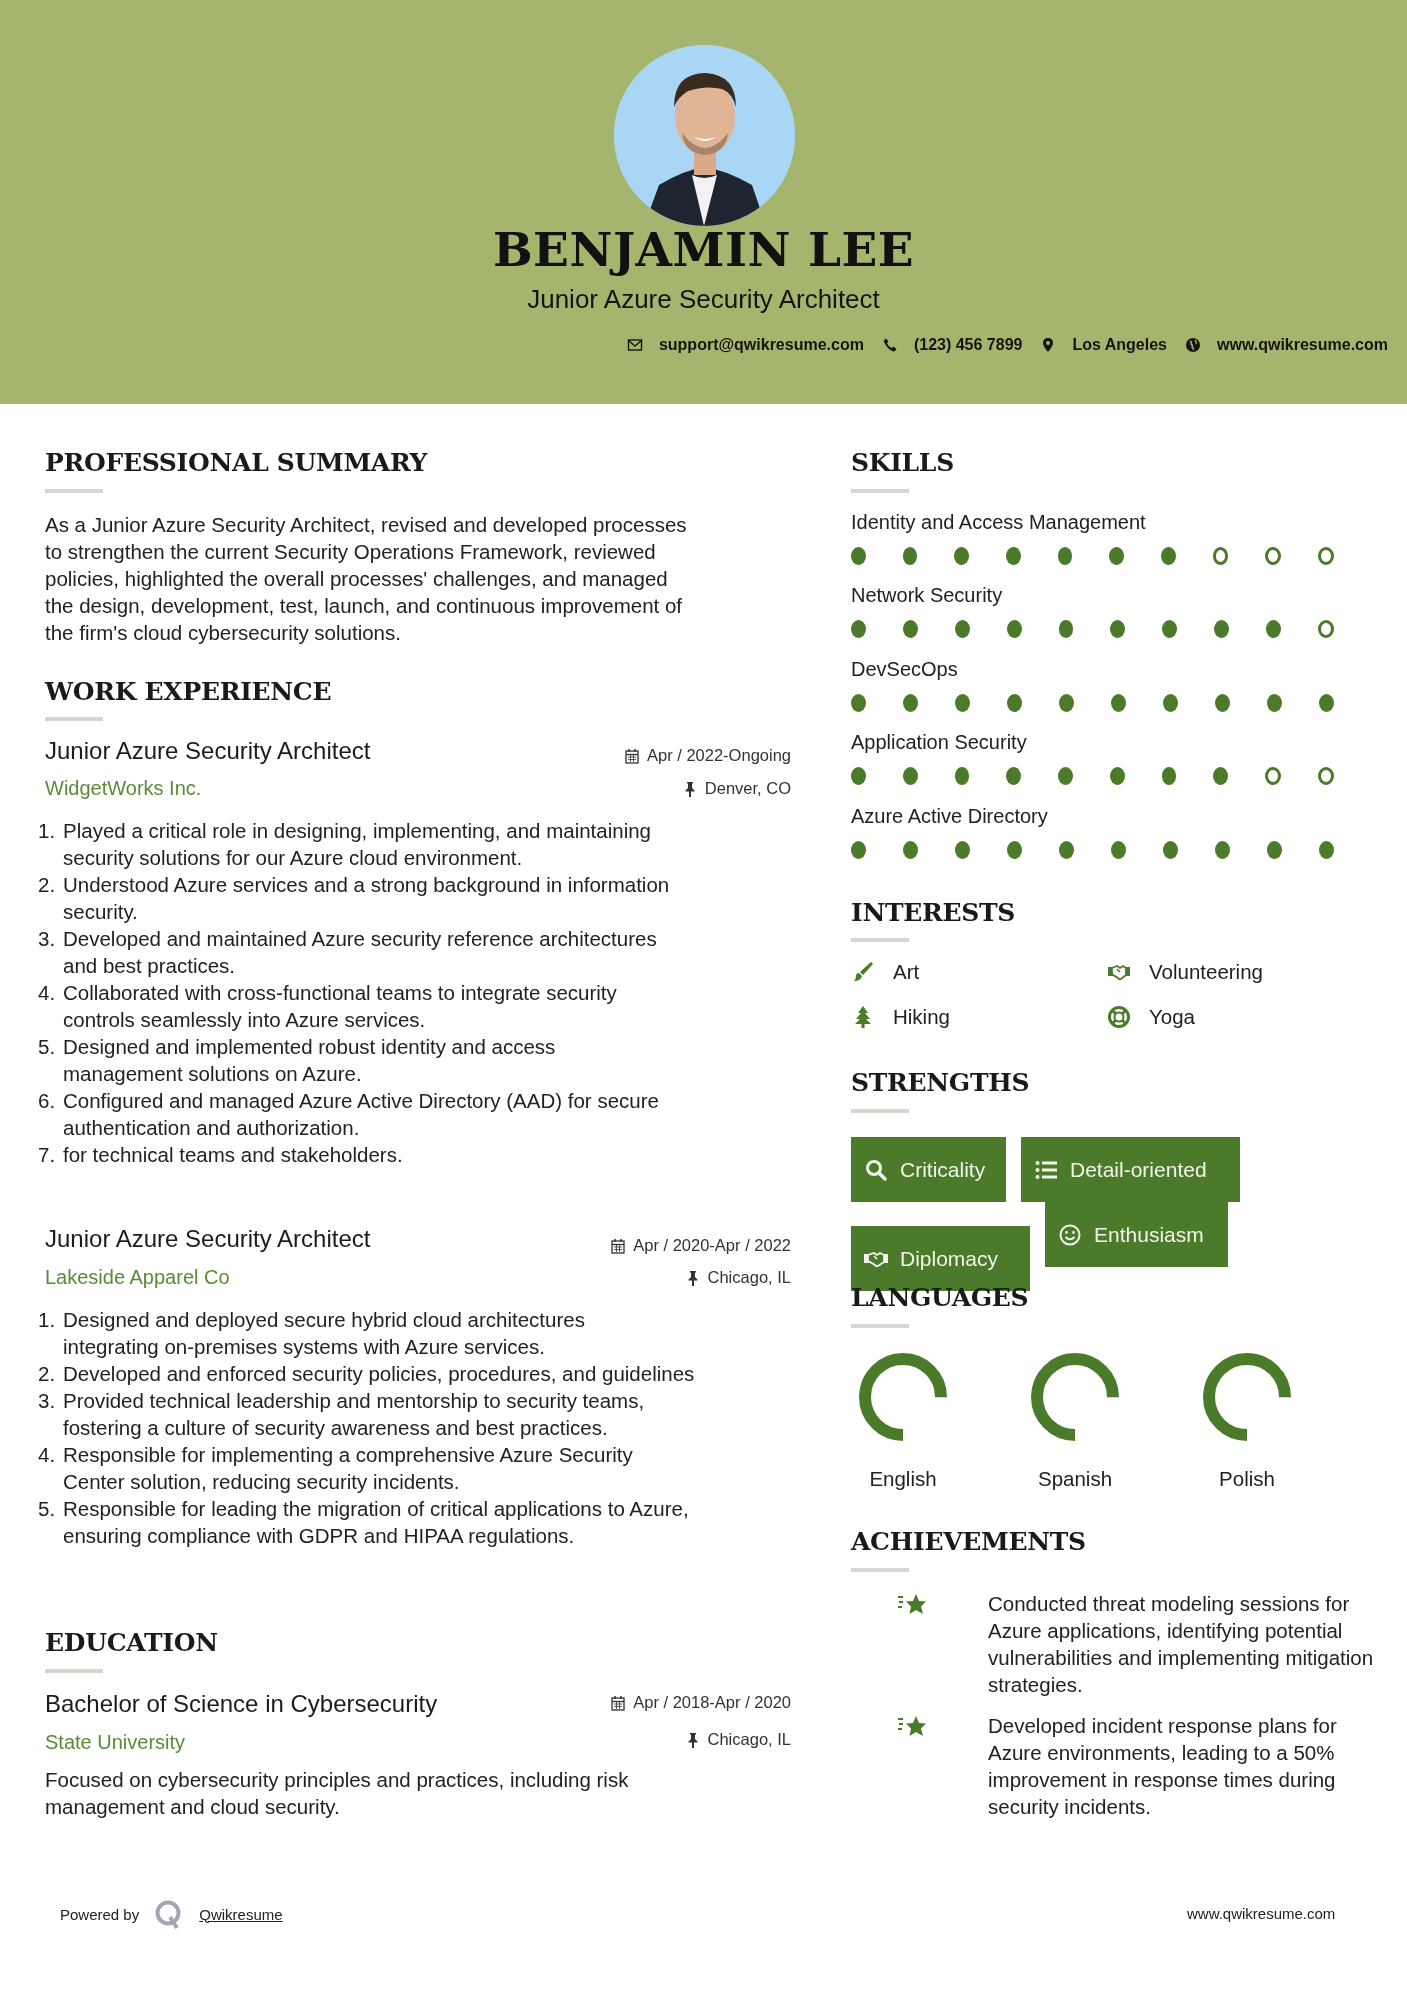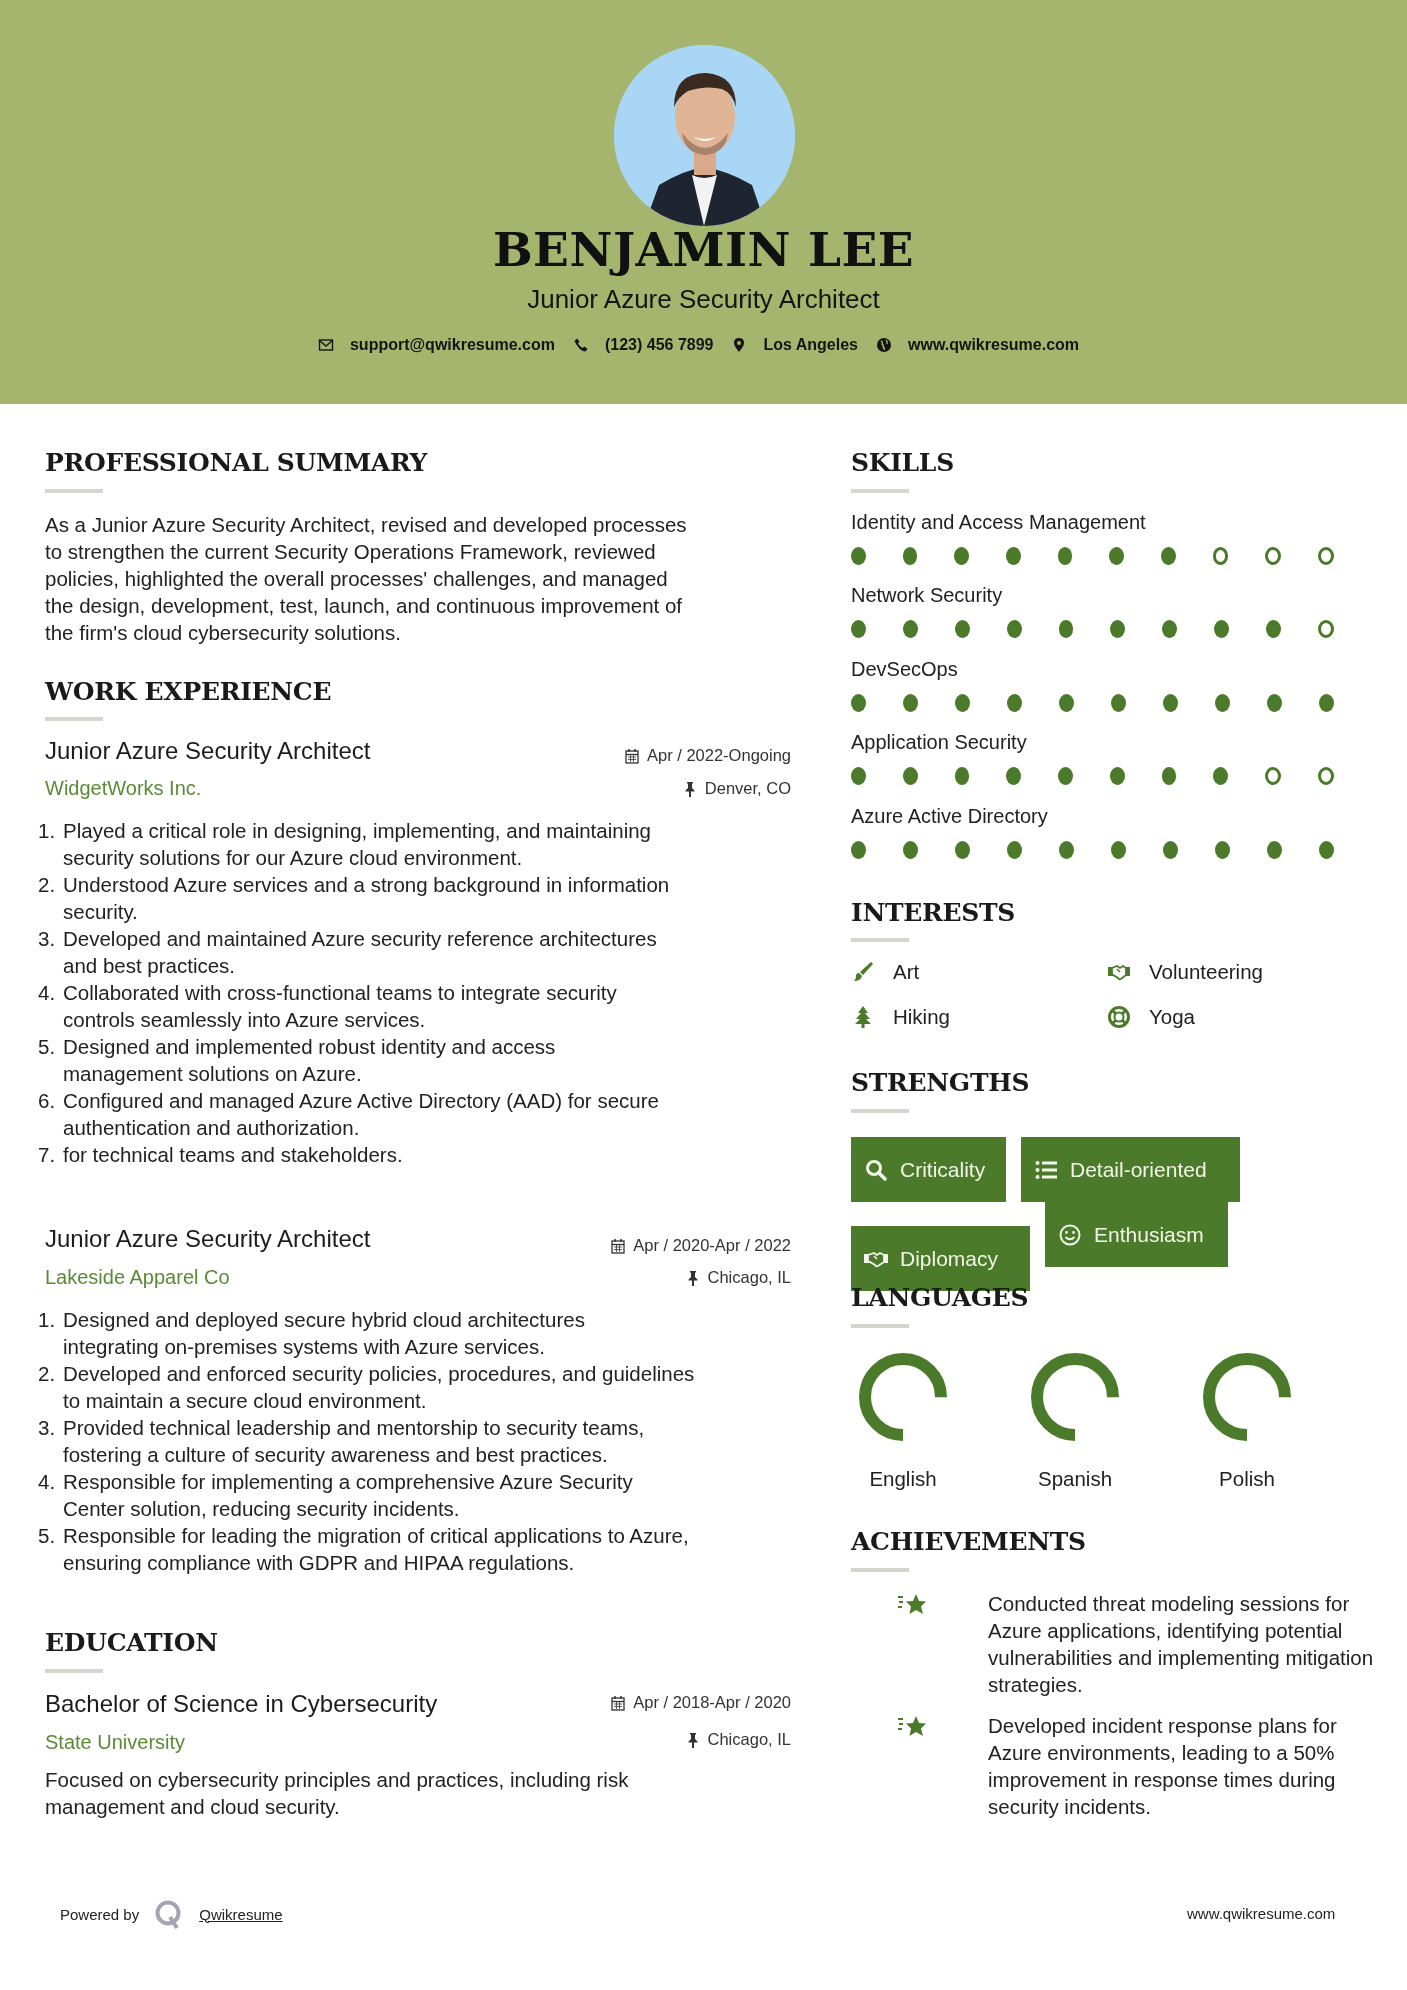--- a/index.html
+++ b/index.html
@@ -4,21 +4,21 @@
 <style>
   * { box-sizing: border-box; margin: 0; padding: 0; }
   html, body { width: 1407px; height: 1990px; background: #ffffff; }
   body { position: relative; font-family: "Liberation Sans", "DejaVu Sans", sans-serif; color: #222; overflow: hidden; }
 
   .header { position: absolute; left: 0; top: 0; width: 1407px; height: 404px; background: #a6b56d; }
   .photo { position: absolute; left: 614px; top: 45px; width: 181px; height: 181px; border-radius: 50%; background: #a9d6f5; overflow: hidden; }
   .photo svg { width: 100%; height: 100%; display: block; }
   .name { position: absolute; left: 0; top: 222px; width: 1407px; text-align: center; font-family: "DejaVu Serif", "Liberation Serif", serif; font-weight: bold; font-size: 47px; color: #111; letter-spacing: 0.5px; }
   .job-title { position: absolute; left: 0; top: 284px; width: 1407px; text-align: center; font-size: 26px; color: #151515; }
-  .contacts { position: absolute; left: 0; top: 336px; width: 1397px; display: flex; justify-content: center; align-items: center; font-size: 16px; color: #151515; font-weight: bold; }
+  .contacts { position: absolute; left: 0; top: 336px; width: 1397px; display: flex; justify-content: flex-end; align-items: center; font-size: 16px; color: #151515; font-weight: bold; }
   .contact-item { display: flex; align-items: center; margin: 0 9px; }
   .contact-item .ic { width: 16px; height: 16px; margin-right: 16px; display: inline-flex; align-items: center; justify-content: center; }
   .contact-item .ic svg { width: 16px; height: 16px; }
 
   .sec-title { position: absolute; font-family: "DejaVu Serif", "Liberation Serif", serif; font-weight: bold; font-size: 25px; color: #1a1a1a; letter-spacing: -0.3px; }
   .sec-rule { position: absolute; width: 58px; height: 4px; background: #d6d6d0; }
 
   .para { position: absolute; font-size: 20.5px; line-height: 27px; color: #222; }
 
   .job-role { position: absolute; font-size: 24px; color: #1c1c1c; }
@@ -213,21 +213,20 @@
 </div>
 <ol class="olist" style="top:1306px;">
   <li>
       <span class="num">1.</span>
       <div>Designed and deployed secure hybrid cloud architectures</div>
       <div>integrating on-premises systems with Azure services.</div>
     </li>
   <li>
       <span class="num">2.</span>
       <div>Developed and enforced security policies, procedures, and guidelines</div>
-      <div>to maintain a secure cloud environment.</div>
     </li>
   <li>
       <span class="num">3.</span>
       <div>Provided technical leadership and mentorship to security teams,</div>
       <div>fostering a culture of security awareness and best practices.</div>
     </li>
   <li>
       <span class="num">4.</span>
       <div>Responsible for implementing a comprehensive Azure Security</div>
       <div>Center solution, reducing security incidents.</div>

